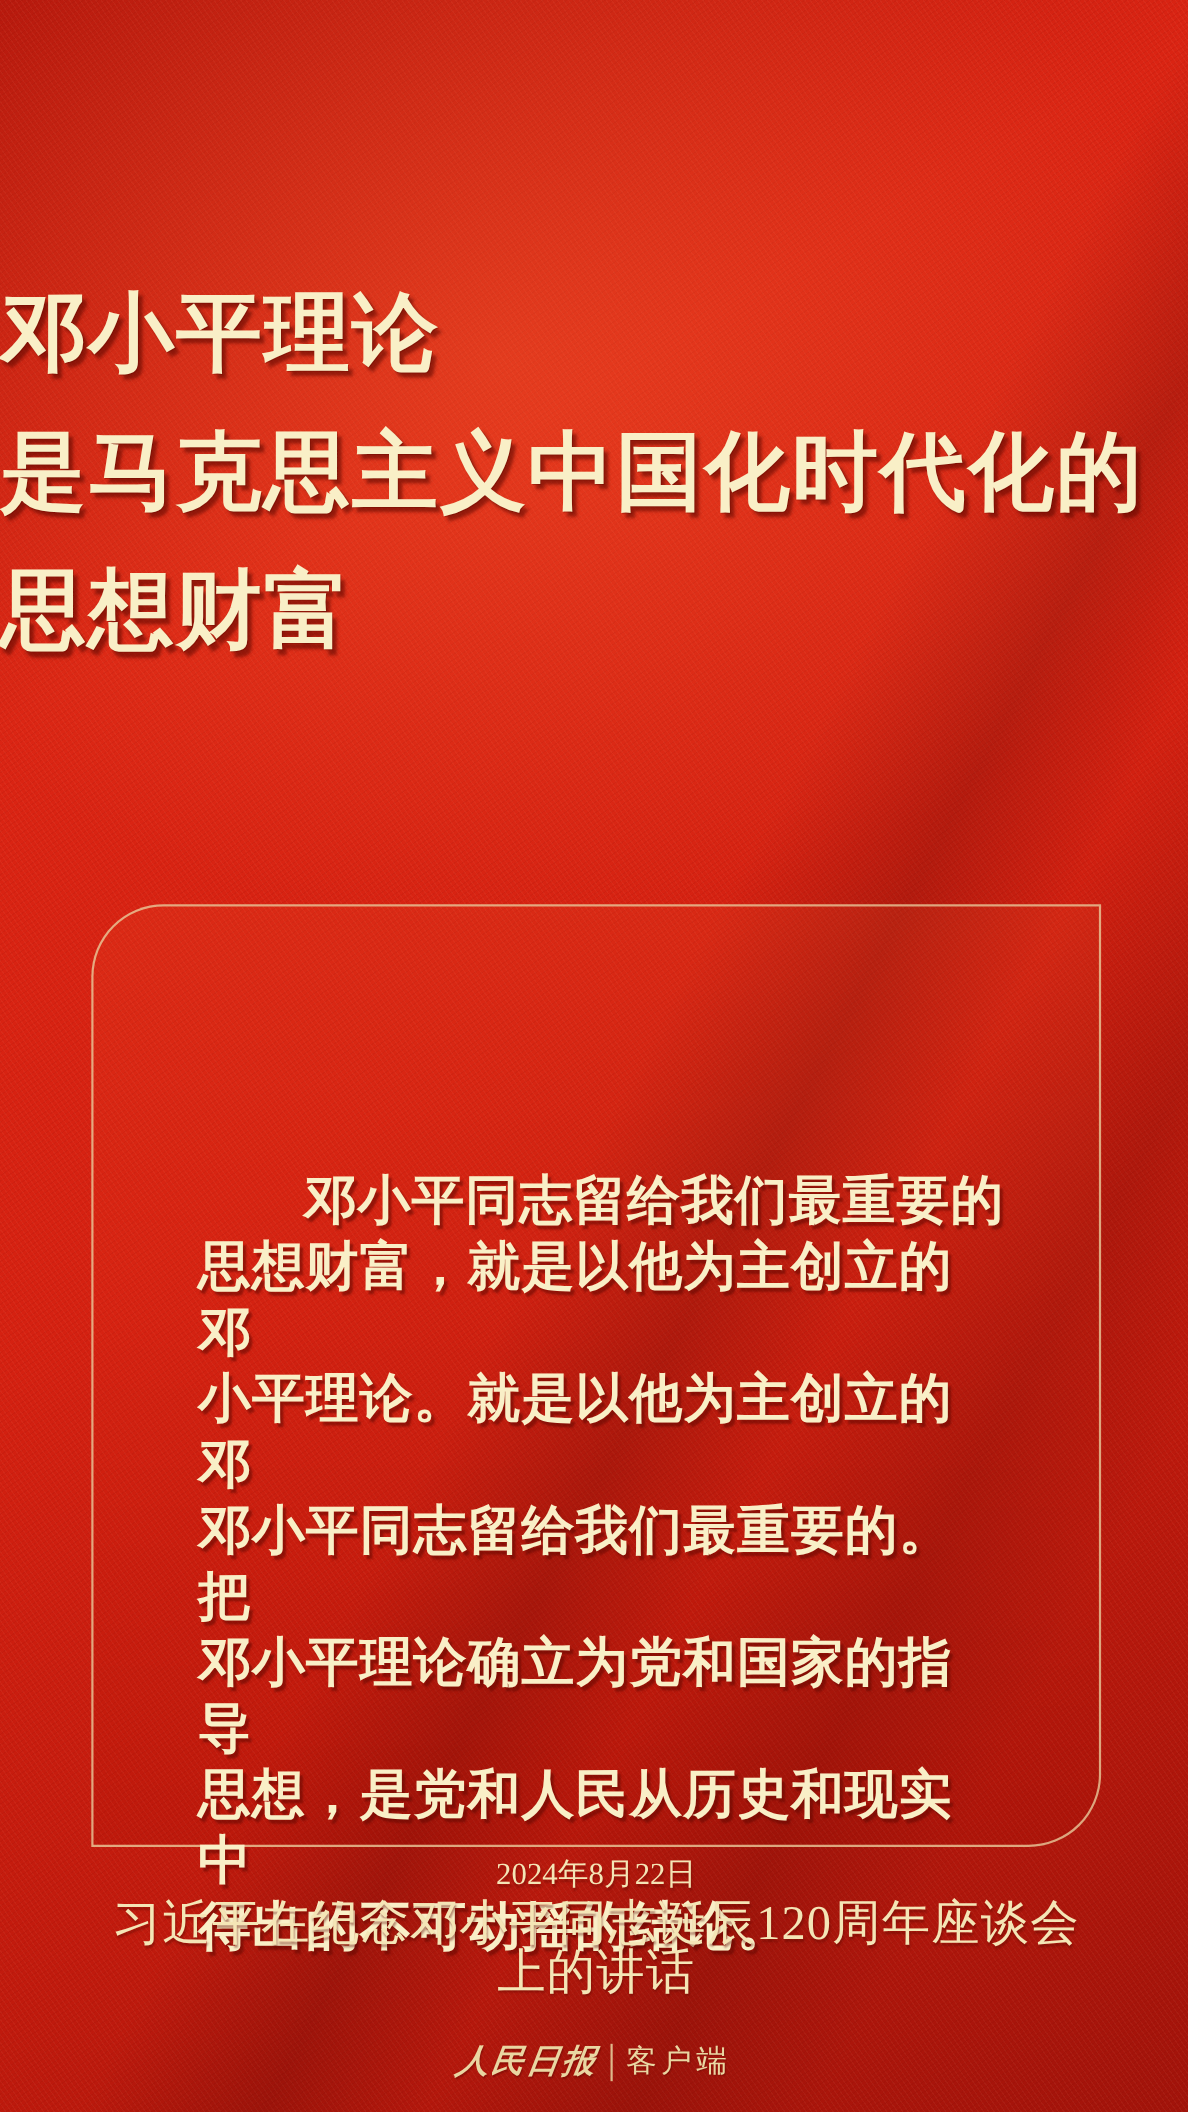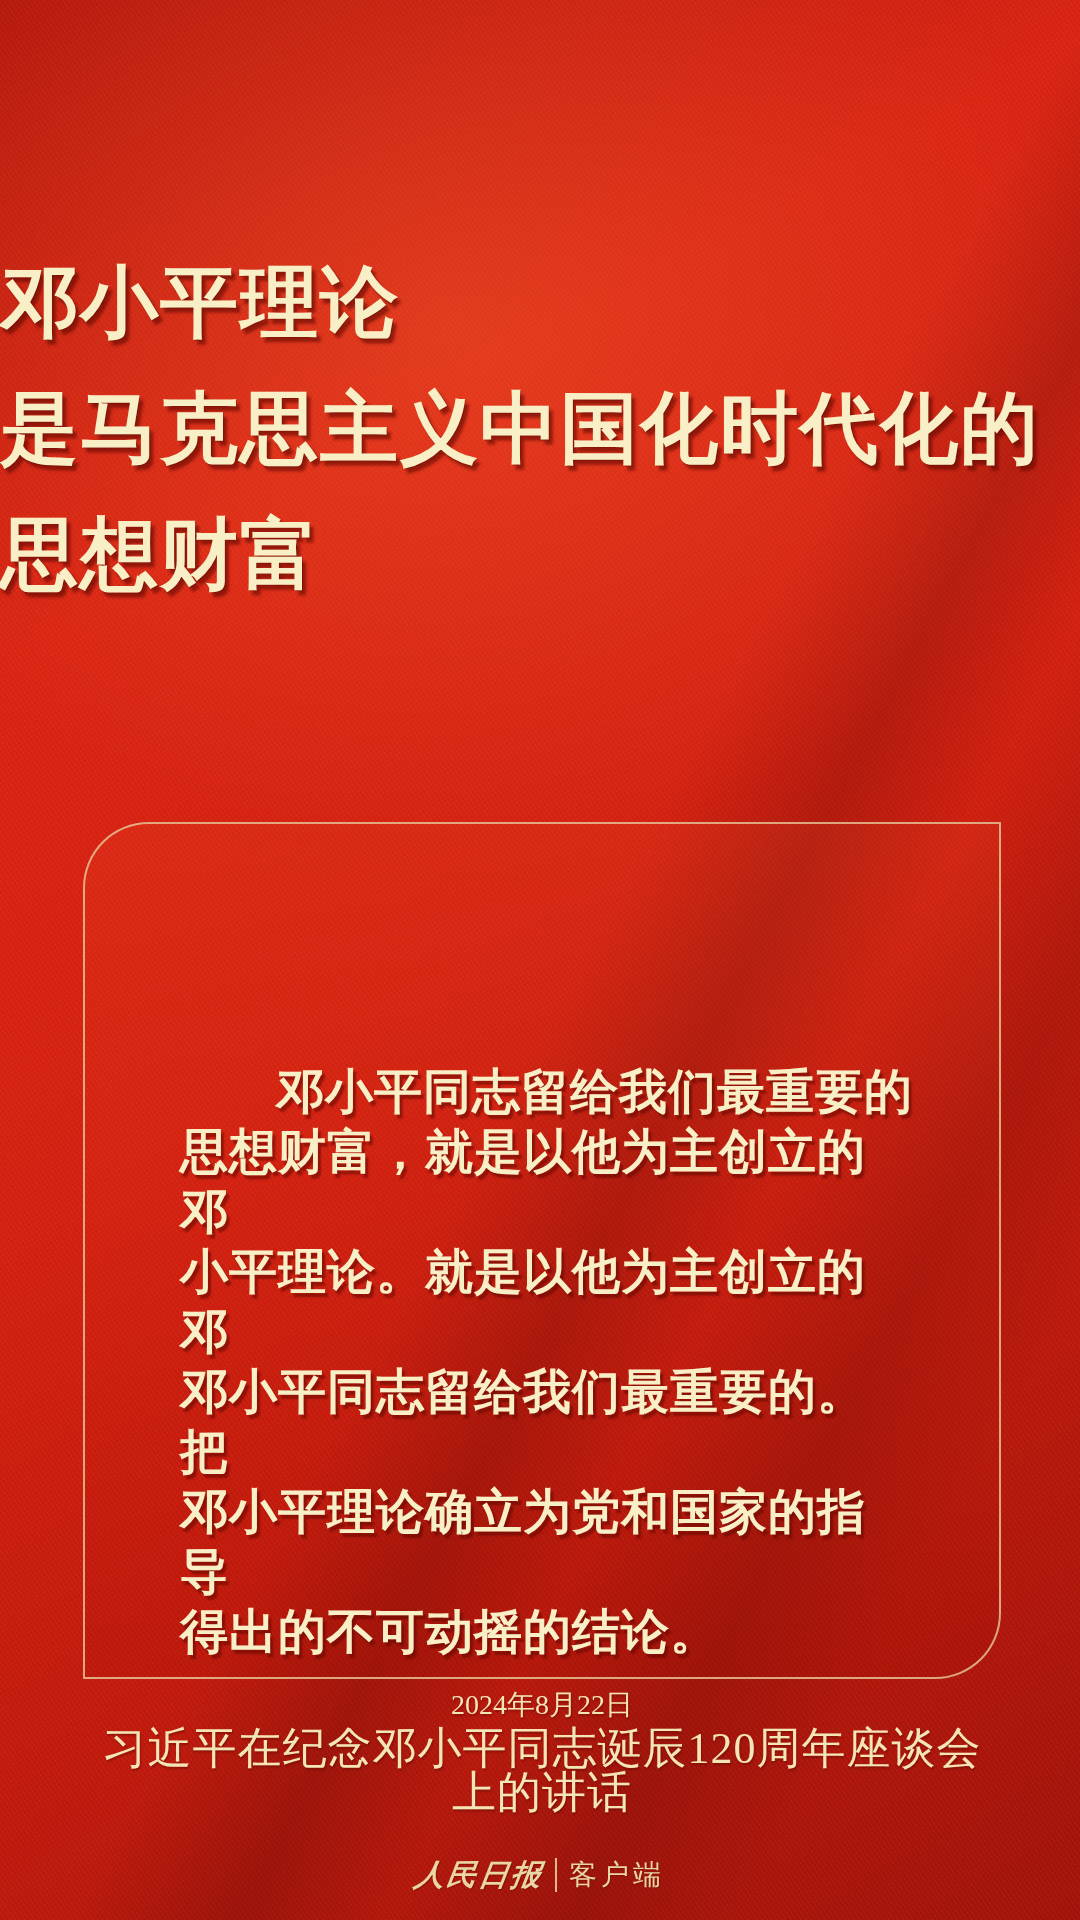--- a/index.html
+++ b/index.html
@@ -101,20 +101,21 @@
     <div class="title-line">思想财富</div>
   </header>
 
   <section class="card">
     <div class="quote">
       <p class="q-line indent">邓小平同志留给我们最重要的</p>
       <p class="q-line">思想财富，就是以他为主创立的邓</p>
       <p class="q-line">小平理论。就是以他为主创立的邓</p>
       <p class="q-line">邓小平同志留给我们最重要的。把</p>
       <p class="q-line">邓小平理论确立为党和国家的指导</p>
+      <p class="q-line">思想，是党和人民从历史和现实中</p>
       <p class="q-line">得出的不可动摇的结论。</p>
     </div>
     <div class="attribution">
       <div class="date">2024年8月22日</div>
       <div class="source">习近平在纪念邓小平同志诞辰120周年座谈会上的讲话</div>
     </div>
   </section>
 
   <footer class="footer">
     <span class="brand">人民日报</span>

